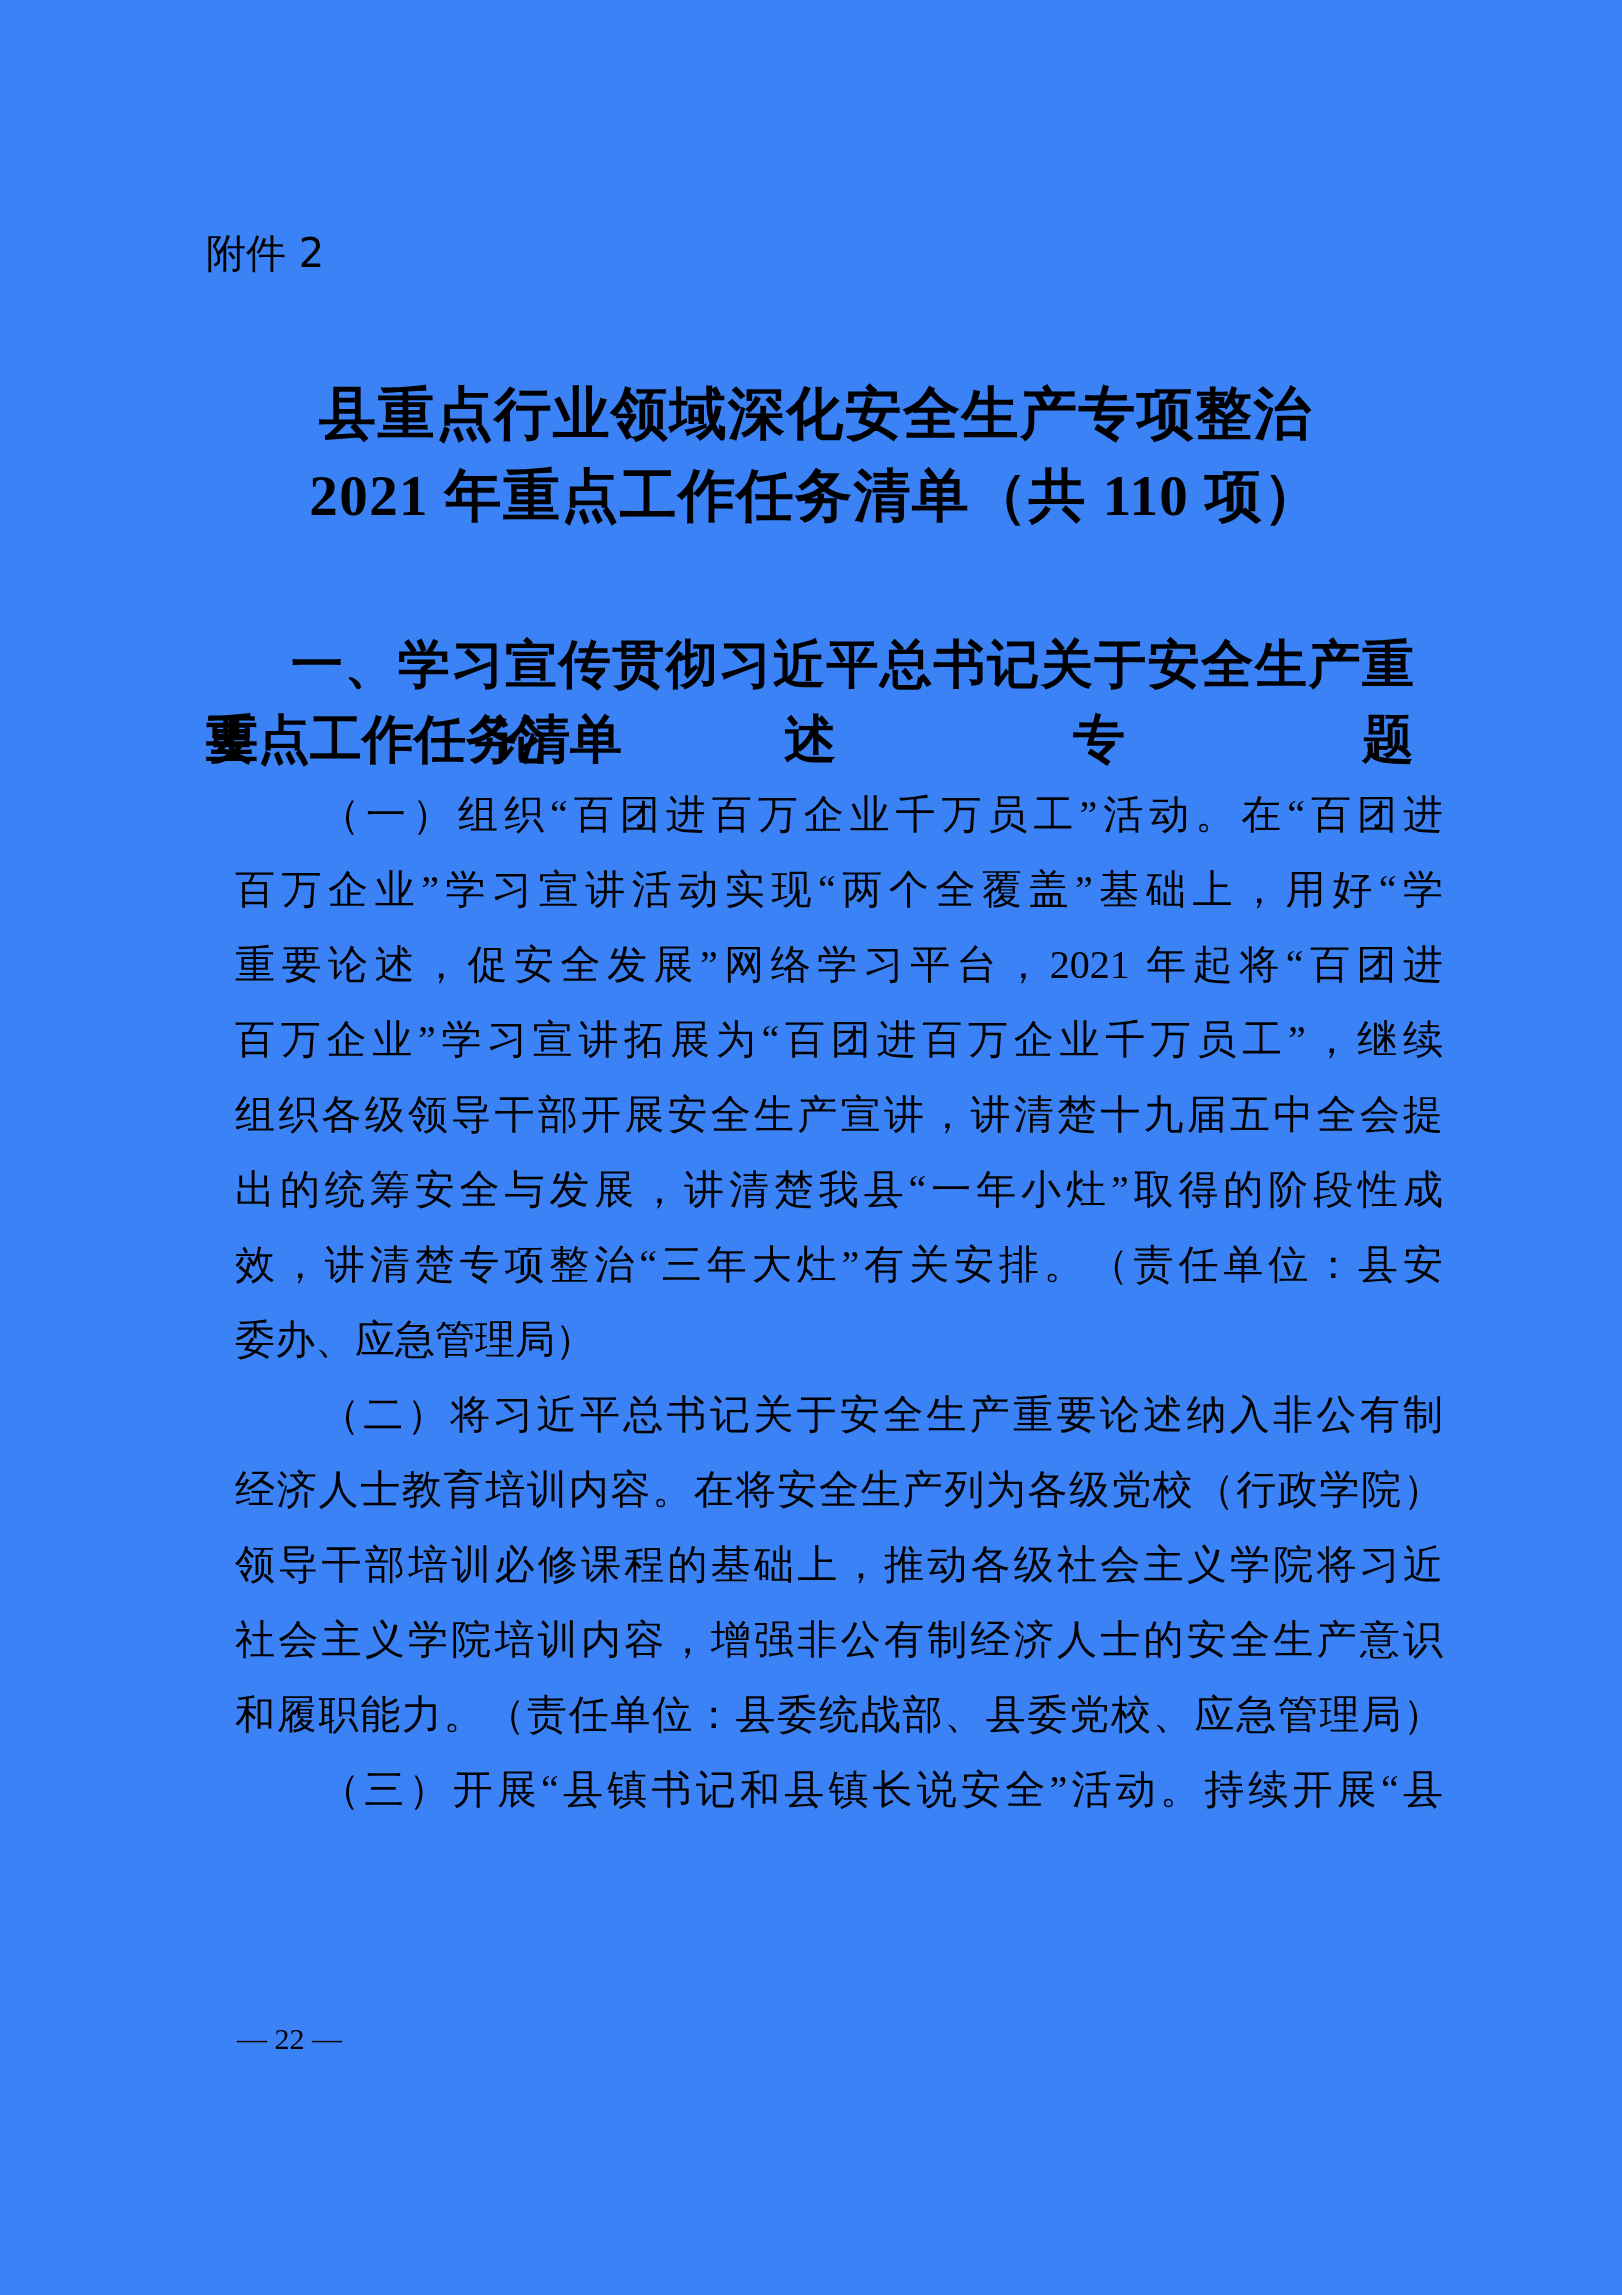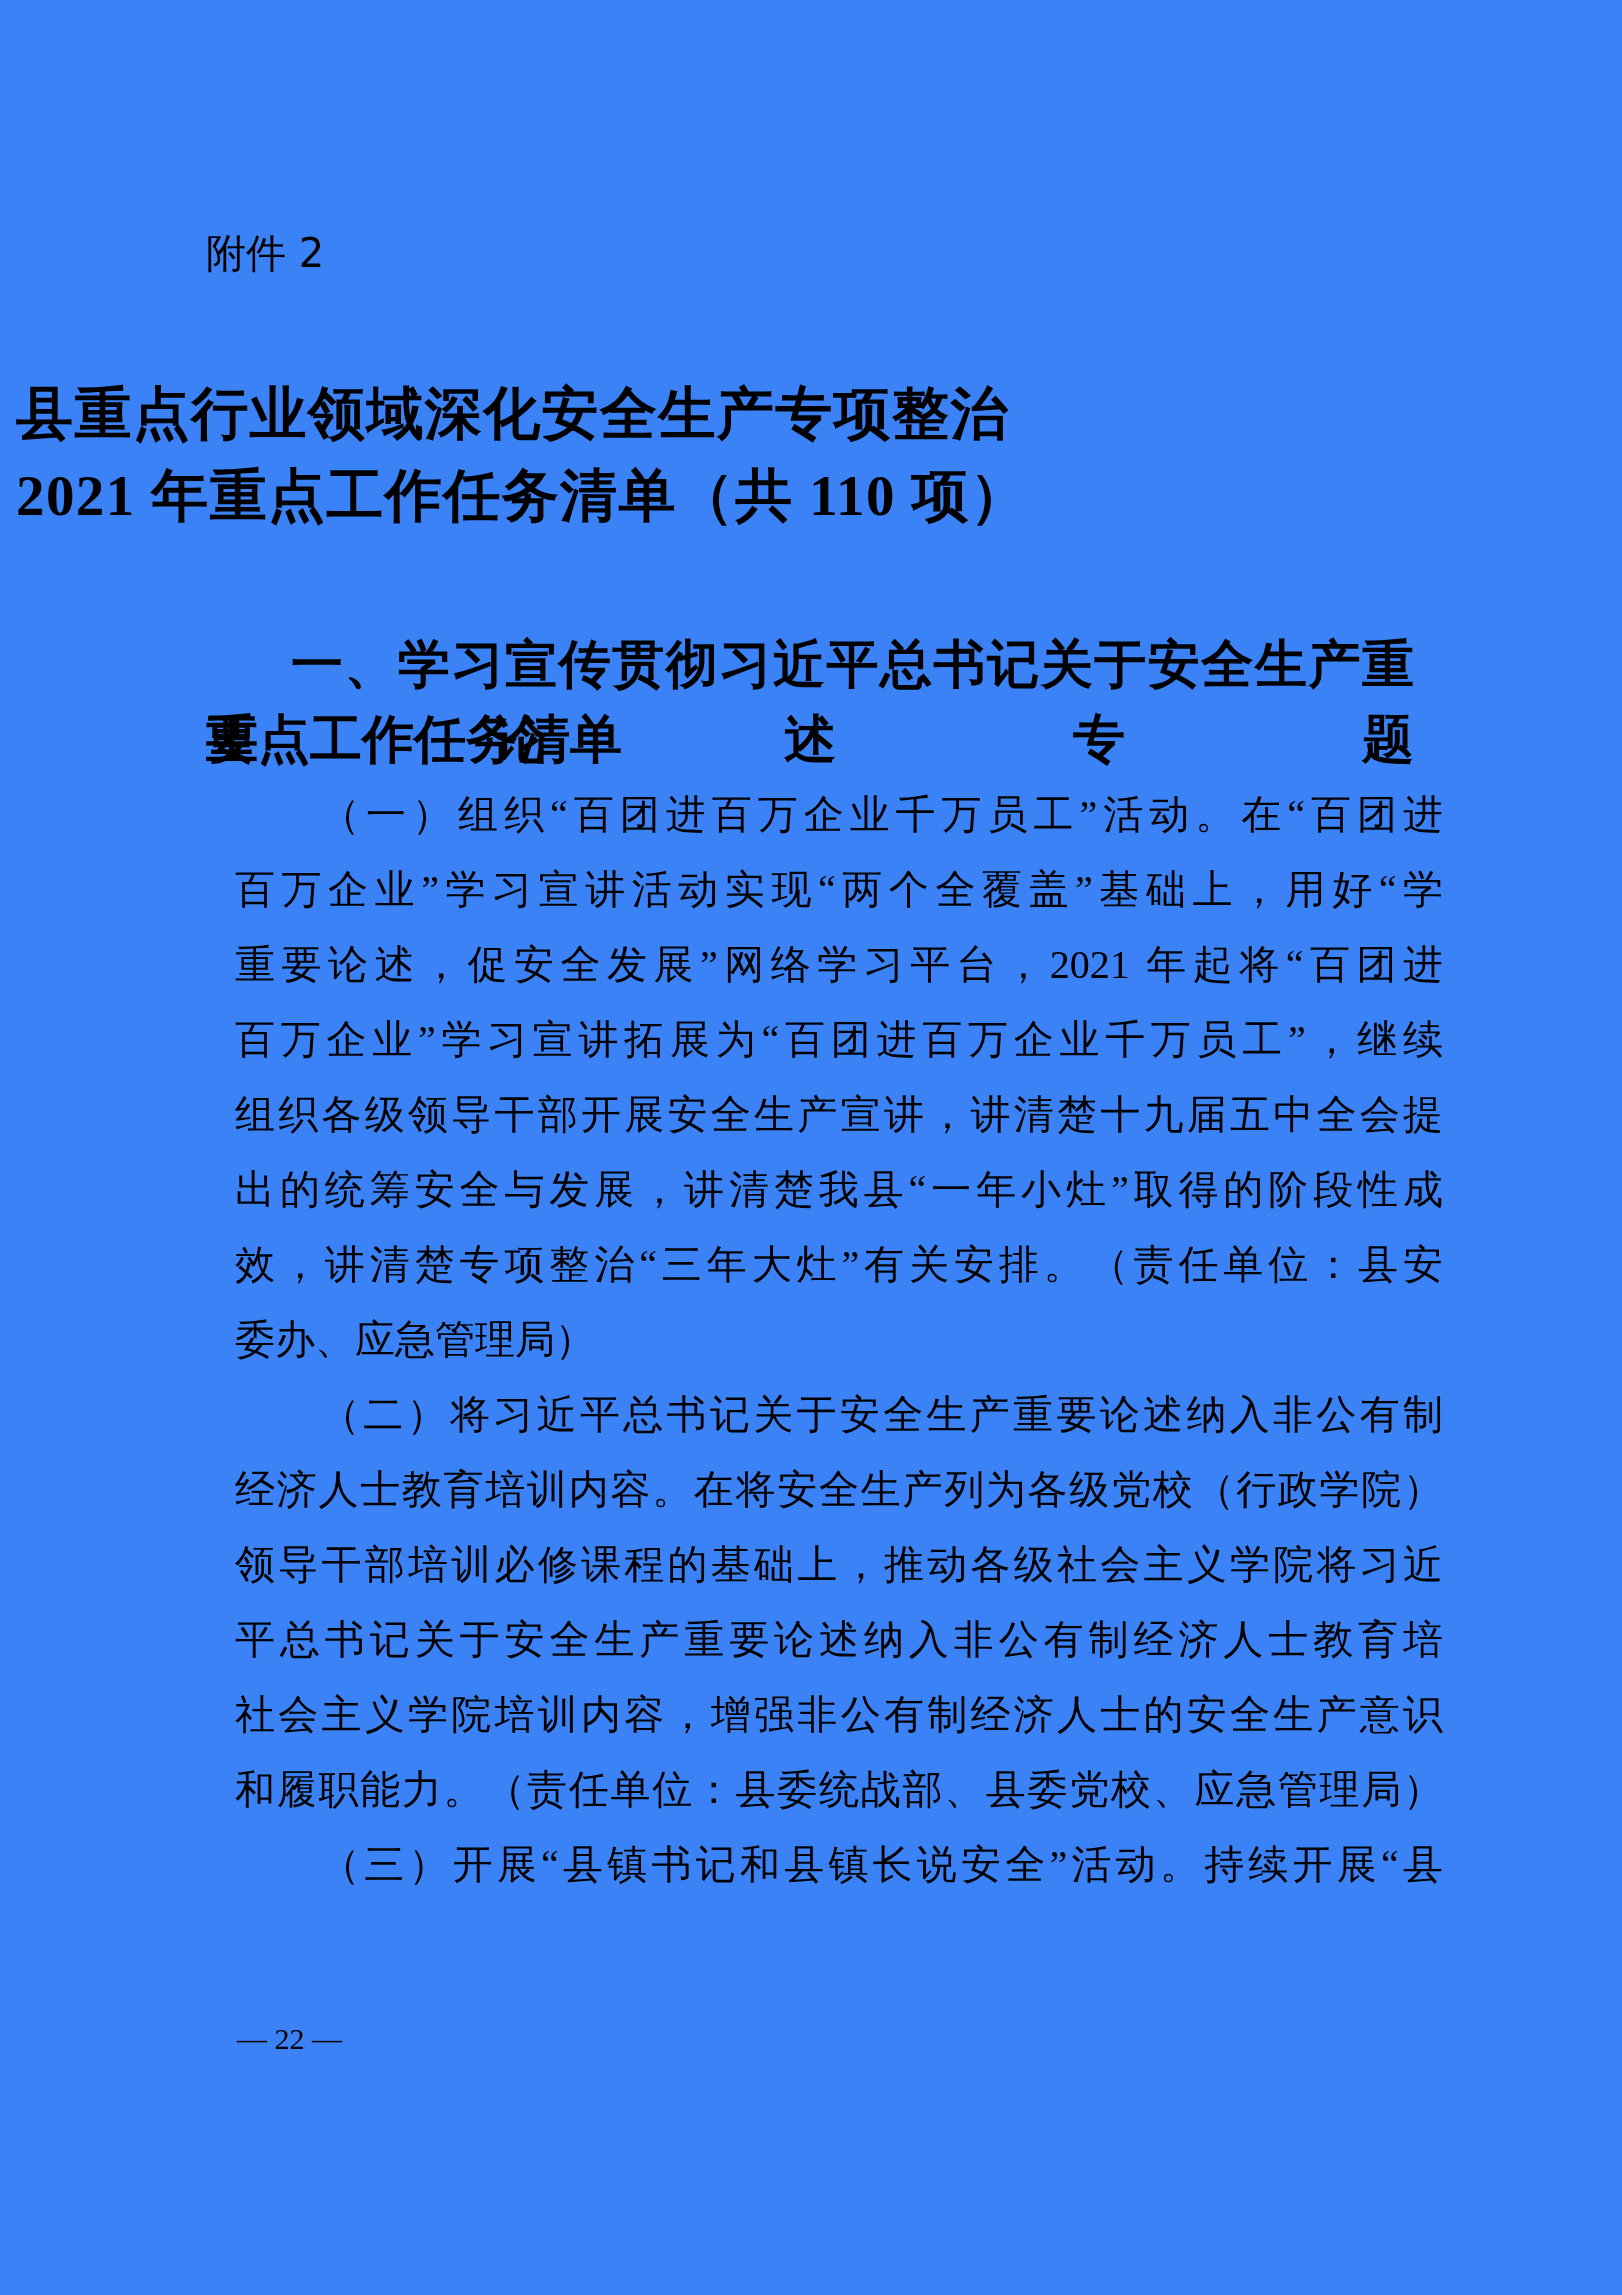--- a/index.html
+++ b/index.html
@@ -19,23 +19,24 @@
     position: absolute;
     left: 206px;
     top: 226px;
     font-size: 40px;
     line-height: 55px;
     font-family: "DejaVu Sans", sans-serif;
     font-weight: 500;
   }
   .title {
     position: absolute;
-    left: 16px;
+    left: 8px;
     right: 0;
     top: 373px;
+    text-align: center;
     font-weight: bold;
     font-size: 57px;
     line-height: 82px;
     font-family: "Liberation Serif", serif;
     letter-spacing: 1.4px;
   }
   .heading {
     position: absolute;
     left: 206px;
     width: 1208px;
@@ -100,21 +101,20 @@
     <div class="line full">重要论述，促安全发展”网络学习平台，2021 年起将“百团进</div>
     <div class="line full">百万企业”学习宣讲拓展为“百团进百万企业千万员工”，继续</div>
     <div class="line full">组织各级领导干部开展安全生产宣讲，讲清楚十九届五中全会提</div>
     <div class="line full">出的统筹安全与发展，讲清楚我县“一年小灶”取得的阶段性成</div>
     <div class="line full">效，讲清楚专项整治“三年大灶”有关安排。（责任单位：县安</div>
     <div class="line">委办、应急管理局）</div>
 
     <div class="line full indent">（二）将习近平总书记关于安全生产重要论述纳入非公有制</div>
     <div class="line full">经济人士教育培训内容。在将安全生产列为各级党校（行政学院）</div>
     <div class="line full">领导干部培训必修课程的基础上，推动各级社会主义学院将习近</div>
-    <div class="line full">平总书记关于安全生产重要论述纳入非公有制经济人士教育培</div>
     <div class="line full">社会主义学院培训内容，增强非公有制经济人士的安全生产意识</div>
     <div class="line full">和履职能力。（责任单位：县委统战部、县委党校、应急管理局）</div>
 
     <div class="line full indent">（三）开展“县镇书记和县镇长说安全”活动。持续开展“县</div>
 
   </div>
 
   <div class="footer">— 22 —</div>
 
 </div>

